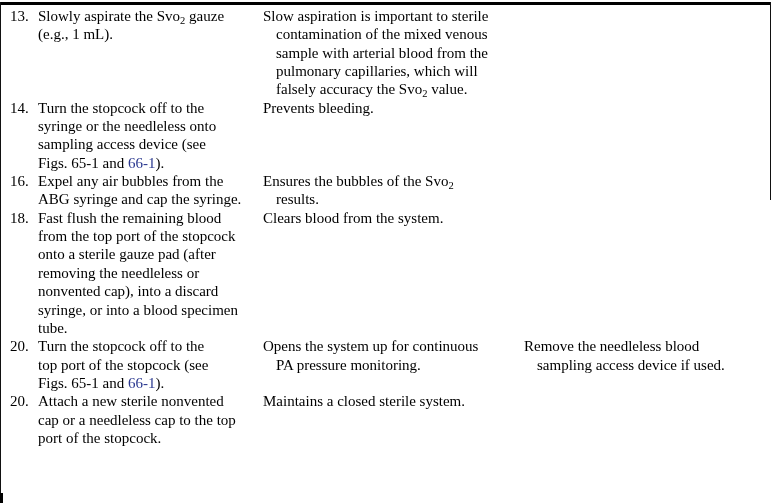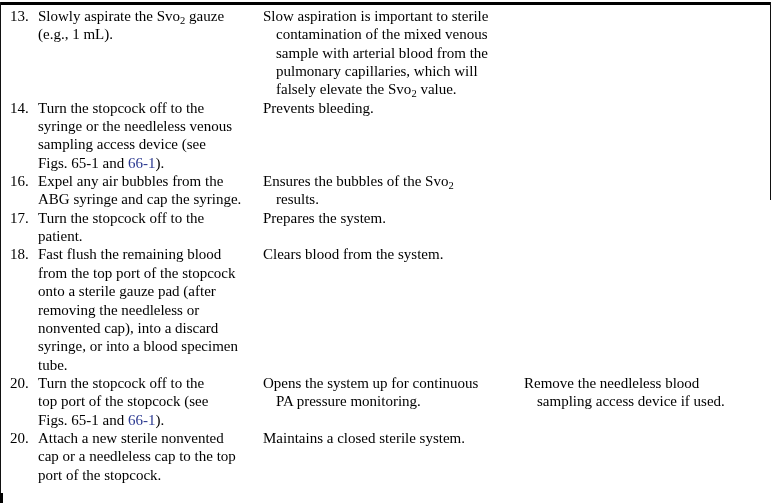--- a/index.html
+++ b/index.html
@@ -106,57 +106,45 @@
     </colgroup>
     <tbody id="table-body">
         <tr>
           <td>
             <div class="step-cell-inner">
               <span class="step-num">13.</span>
               <div class="step-text"><span>Slowly aspirate the Svo</span><sub class="sm">2</sub><span> gauze</span><br><span>(e.g., 1 mL).</span></div>
             </div>
           </td>
           <td>
-            <div class="hang"><span>Slow aspiration is important to sterile</span><br><span>contamination of the mixed venous</span><br><span>sample with arterial blood from the</span><br><span>pulmonary capillaries, which will</span><br><span>falsely elevate the Svo</span><sub class="sm">2</sub><span> value.</span></div>
+            <div class="hang"><span>Slow aspiration is important to sterile</span><br><span>contamination of the mixed venous</span><br><span>sample with arterial blood from the</span><br><span>pulmonary capillaries, which will</span><br><span>falsely accuracy the Svo</span><sub class="sm">2</sub><span> value.</span></div>
           </td>
           <td></td>
         </tr>
         <tr>
           <td>
             <div class="step-cell-inner">
               <span class="step-num">14.</span>
-              <div class="step-text"><span>Turn the stopcock off to the</span><br><span>syringe or the needleless venous</span><br><span>sampling access device (see</span><br><span>Figs. 65-1 and </span><a class="fig-link" style="color: rgb(43, 57, 144);">66-1</a><span>).</span></div>
+              <div class="step-text"><span>Turn the stopcock off to the</span><br><span>syringe or the needleless onto</span><br><span>sampling access device (see</span><br><span>Figs. 65-1 and </span><a class="fig-link" style="color: rgb(43, 57, 144);">66-1</a><span>).</span></div>
             </div>
           </td>
           <td>
             <div class="hang"><span>Prevents bleeding.</span></div>
           </td>
           <td></td>
         </tr>
         <tr>
           <td>
             <div class="step-cell-inner">
               <span class="step-num">16.</span>
               <div class="step-text"><span>Expel any air bubbles from the</span><br><span>ABG syringe and cap the syringe.</span></div>
             </div>
           </td>
           <td>
             <div class="hang"><span>Ensures the bubbles of the Svo</span><sub class="sm">2</sub><br><span>results.</span></div>
-          </td>
-          <td></td>
-        </tr>
-        <tr>
-          <td>
-            <div class="step-cell-inner">
-              <span class="step-num">17.</span>
-              <div class="step-text"><span>Turn the stopcock off to the</span><br><span>patient.</span></div>
-            </div>
-          </td>
-          <td>
-            <div class="hang"><span>Prepares the system.</span></div>
           </td>
           <td></td>
         </tr>
         <tr>
           <td>
             <div class="step-cell-inner">
               <span class="step-num">18.</span>
               <div class="step-text"><span>Fast flush the remaining blood</span><br><span>from the top port of the stopcock</span><br><span>onto a sterile gauze pad (after</span><br><span>removing the needleless or</span><br><span>nonvented cap), into a discard</span><br><span>syringe, or into a blood specimen</span><br><span>tube.</span></div>
             </div>
           </td>

